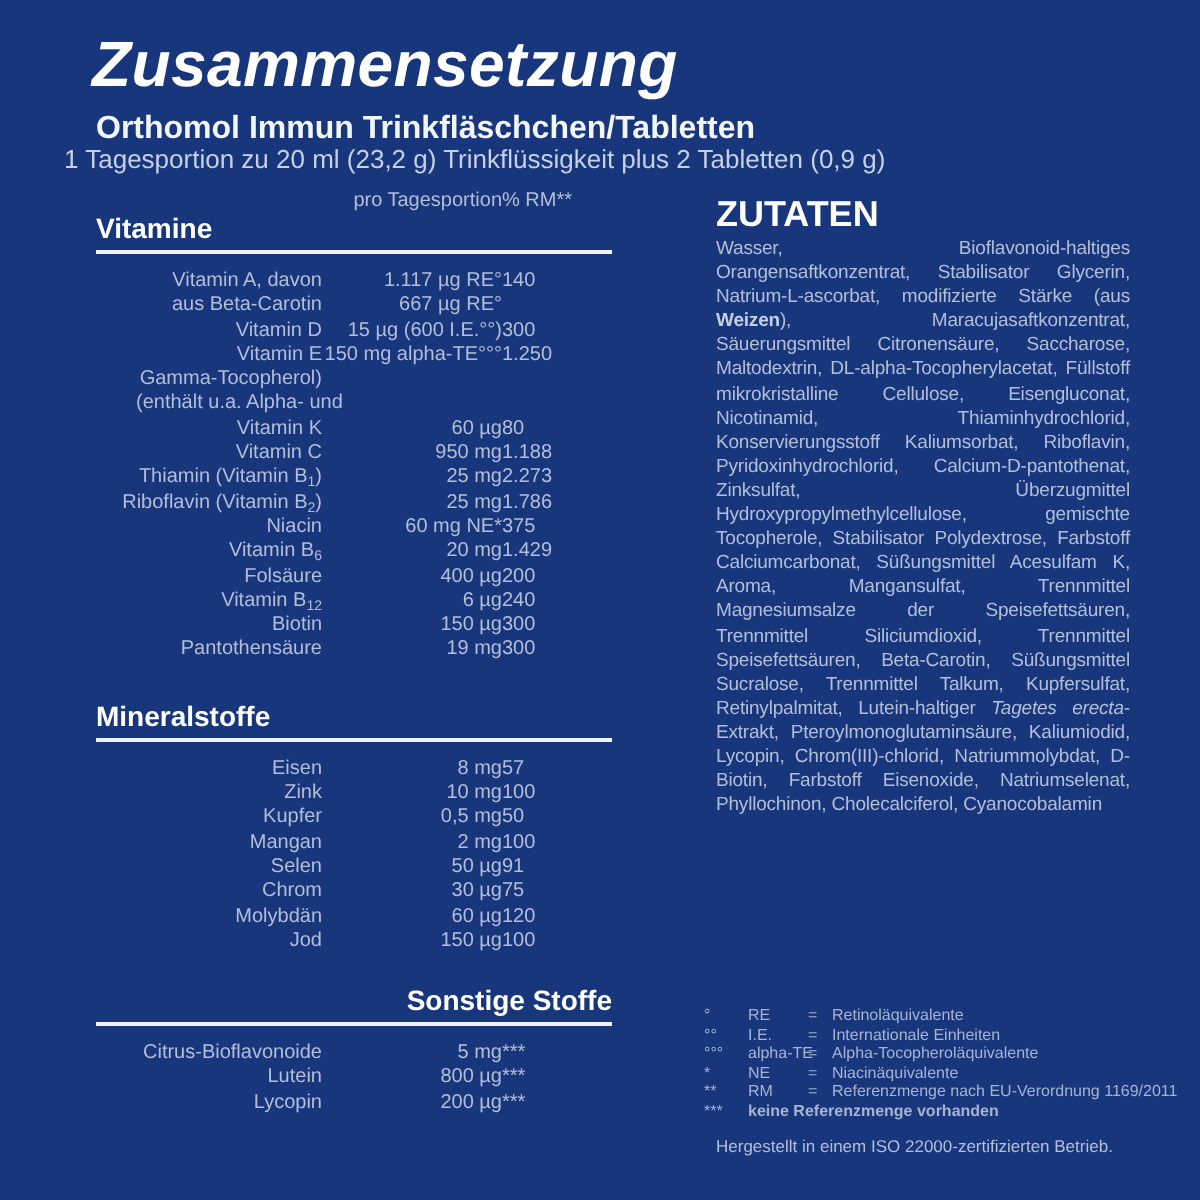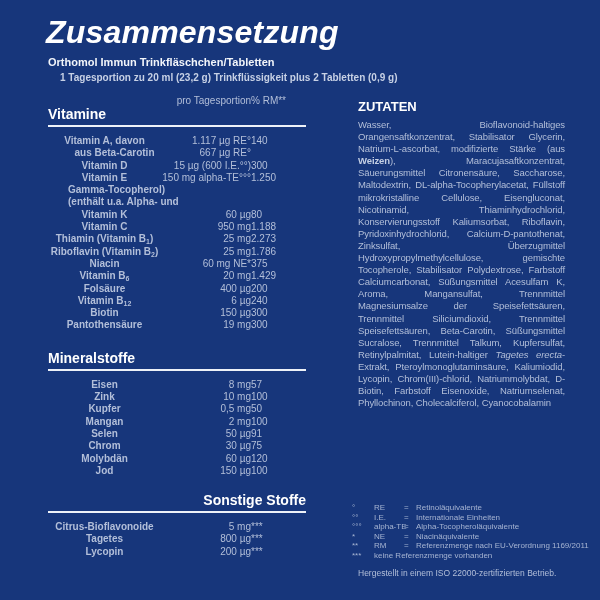--- a/index.html
+++ b/index.html
@@ -10,25 +10,25 @@
     color:#ffffff;
     -webkit-font-smoothing:antialiased;
   }
   .page-title {
     position:absolute; left:46px; top:14px;
     font-size:32px; font-weight:bold; font-style:italic;
     letter-spacing:0.2px; color:#ffffff; margin:0;
   }
   .product-name {
     position:absolute; left:48px; top:56px;
-    font-size:11px; font-weight:bold; color:#f2f5fa;
+    font-size:16px; font-weight:bold; color:#f2f5fa;
   }
   .serving-info {
-    position:absolute; left:60px; top:72px;
-    font-size:10px; font-weight:bold; color:#c7d1e5;
+    position:absolute; left:32px; top:72px;
+    font-size:13px; font-weight:normal; color:#c7d1e5;
   }
 
   
   .left-col { position:absolute; left:48px; top:95px; width:258px; }
   .colhead {
     display:grid; grid-template-columns:1fr 90px 55px;
     font-size:10px; line-height:12px; color:#b3bfd9;
   }
   .colhead .ch-amount { text-align:right; }
   .colhead .ch-rm { text-align:left; }
@@ -41,48 +41,48 @@
   .son-title { margin-top:16px;text-align:right; }
   .section-rule {
     border:none; border-top:2px solid #eef2f8;
     margin:3px 0 8px 0;
   }
   .trow {
     display:grid; grid-template-columns:113px 90px 55px;
     font-size:10px; line-height:12.3px; color:#b3bfd9;
     white-space:nowrap;
   }
-  .t-label { text-align:center; overflow:visible;font-weight:bold; }
+  .t-label { text-align:right; overflow:visible; }
   .t-label.indent { padding-left:20px; }
   .t-amount { text-align:right; }
   .t-rm { text-align:left; }
   .trow sub { font-size:7px; vertical-align:-2px; line-height:0; }
 
   
   .right-col { position:absolute; left:358px; top:100px; width:207px; }
   .zutaten-title {
-    font-size:13px; font-weight:bold; color:#ffffff; margin:0; line-height:14px;
+    font-size:18px; font-weight:bold; color:#ffffff; margin:0; line-height:14px;
   }
   .zutaten-text {
     margin:5px 0 0 0;
     font-size:9.5px; line-height:12.1px; letter-spacing:-0.1px;
     text-align:justify; color:#b3bfd9;
   }
   .zutaten-text b { font-weight:bold; color:#c4cfe4; }
   .zutaten-text i { font-style:italic; }
 
   
   .footnotes {
     position:absolute; left:352px; top:503px; width:235px;
     font-size:8px; line-height:9.6px; color:#a6b4d2;
   }
   .fnrow { display:grid; grid-template-columns:22px 30px 12px 1fr; white-space:nowrap; }
   .fn-sym { text-align:left; }
   .fn-eq { text-align:left; }
-  .fn-text-rest { grid-column:2 / 5; }
+  .fn-text-rest { grid-column:2 / 5;font-weight:bold; }
 
   .iso-footer {
     position:absolute; left:358px; top:568px;
     font-size:8.5px; color:#b3bfd9;
   }
 </style>
 </head>
 <body>
 
 <h1 class="page-title">Zusammensetzung</h1>
@@ -233,21 +233,21 @@
   <section>
     <h2 class="section-title son-title">Sonstige Stoffe</h2>
     <hr class="section-rule">
     <div id="son-rows">
         <div class="trow">
           <span class="t-label">Citrus-Bioflavonoide</span>
           <span class="t-amount">5 mg</span>
           <span class="t-rm">***</span>
         </div>
         <div class="trow">
-          <span class="t-label">Tagetes</span>
+          <span class="t-label">Lutein</span>
           <span class="t-amount">800 µg</span>
           <span class="t-rm">***</span>
         </div>
         <div class="trow">
           <span class="t-label">Lycopin</span>
           <span class="t-amount">200 µg</span>
           <span class="t-rm">***</span>
         </div>
       </div>
   </section>

